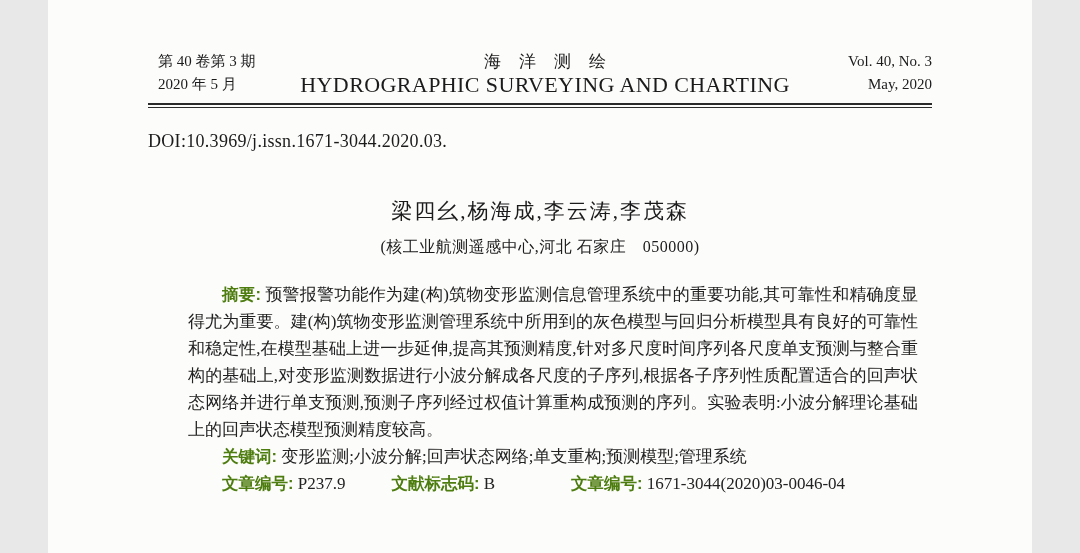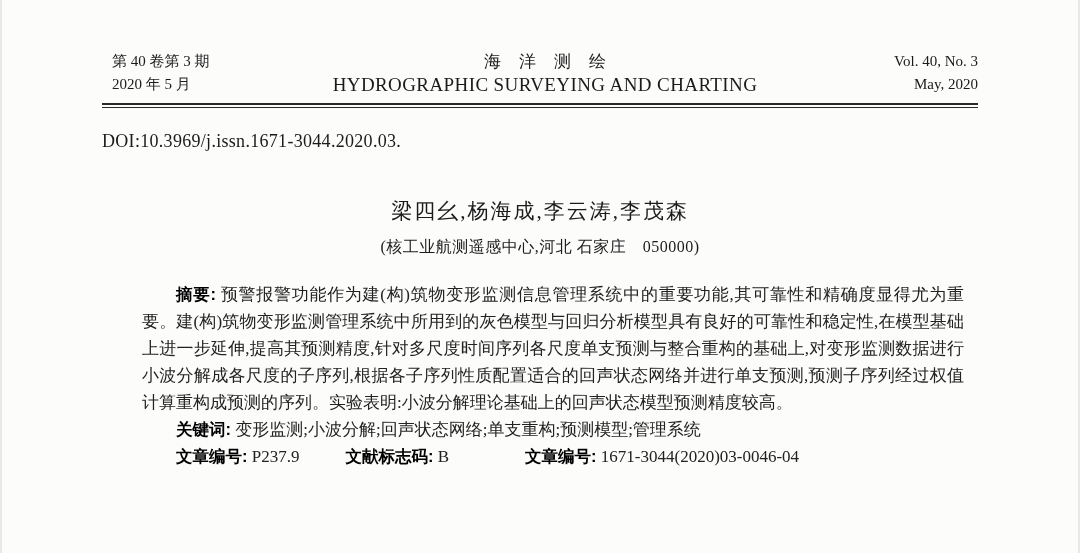--- a/index.html
+++ b/index.html
@@ -2,21 +2,21 @@
 <html><head>
 <meta charset="utf-8">
 <style>
   html, body {
     margin: 0;
     padding: 0;
     background: #e8e8e8;
   }
   .page {
     position: relative;
-    width: 1076px;
+    width: 984px;
     height: 553px;
     margin: 0 auto;
     background: #fcfcfb;
     color: #1b1b1b;
     overflow: hidden;
     font-family: "Liberation Serif", "DejaVu Serif", serif;
     box-sizing: border-box;
     padding: 50px 100px 0 100px;
   }
 
@@ -39,21 +39,21 @@
   }
   .jheader .col-center .zh {
     display: inline-block;
     font-size: 17px;
     line-height: 23px;
     letter-spacing: 18px;
     margin-left: 18px; 
     white-space: nowrap;
   }
   .jheader .col-center .en {
-    font-size: 19px;
+    font-size: 22px;
     line-height: 23px;
     letter-spacing: 0.4px;
     white-space: nowrap;
   }
   .jheader .col-right {
     width: 210px;
     text-align: right;
     font-size: 15px;
     line-height: 23px;
     white-space: nowrap;
@@ -110,21 +110,21 @@
     color: #222;
   }
   .abs-block p {
     margin: 0;
     text-indent: 2em;
   }
   .blabel {
     font-family: "Liberation Sans", "DejaVu Sans", sans-serif;
     font-weight: 700;
     font-size: 16.5px;
-    color: #000000;
+    color: #4d7c0f;
   }
   .meta-line {
     text-indent: 2em;
     white-space: nowrap;
   }
   .meta-gap-1 { margin-right: 46px; }
   .meta-gap-2 { margin-right: 76px; }
 </style>
 </head>
 <body>

